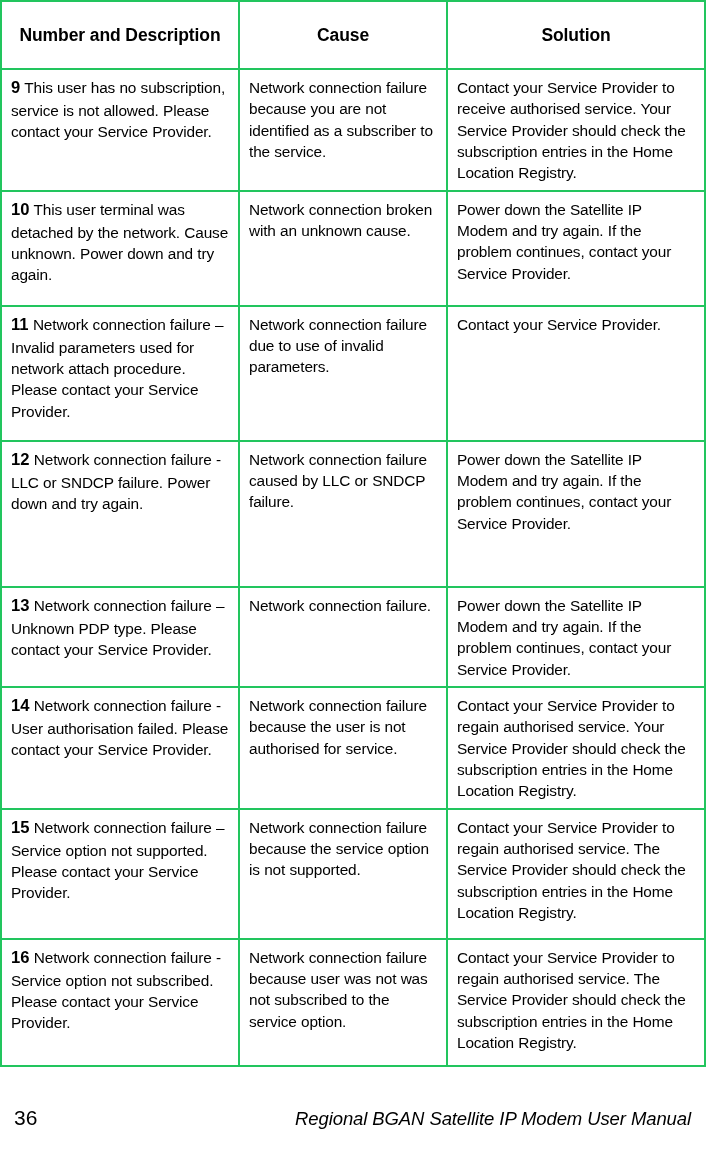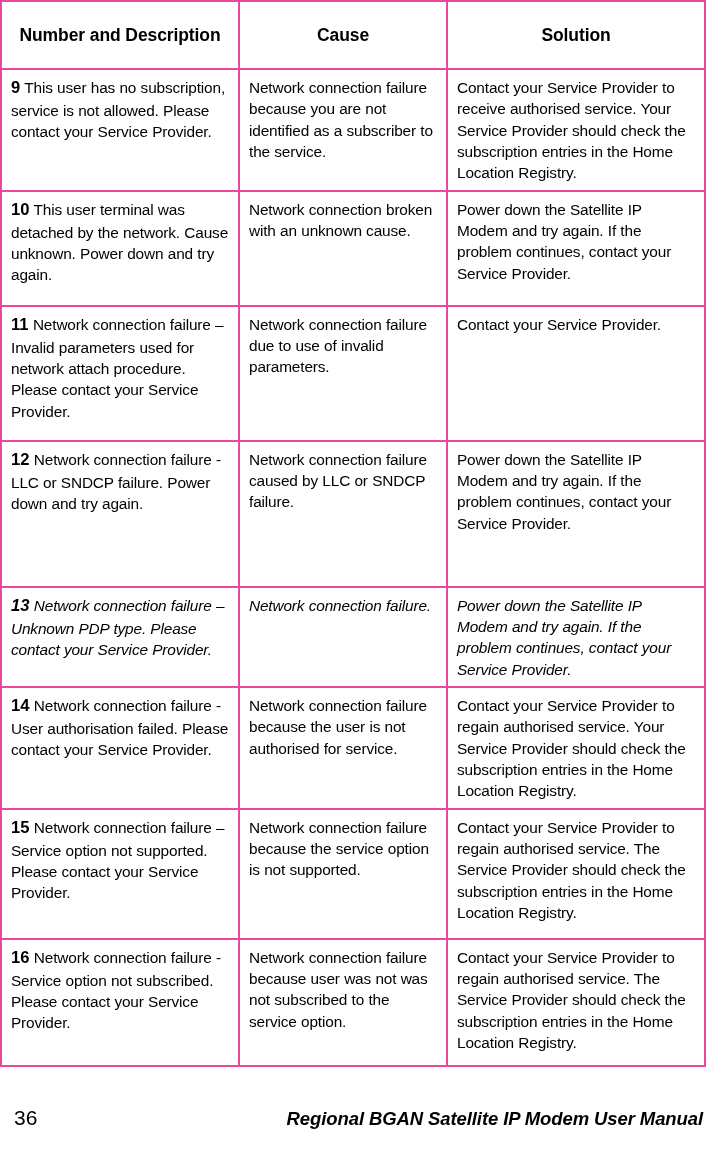--- a/index.html
+++ b/index.html
@@ -25,21 +25,21 @@
 
   table.fault-table {
     width: 704px;
     border-collapse: collapse;
     table-layout: fixed;
     margin: 0;
   }
 
   table.fault-table td,
   table.fault-table th {
-    border: 2px solid #ec4899;
+    border: 2px solid #22c55e;
     vertical-align: top;
     padding: 7px 9px 6px 9px;
     box-sizing: border-box;
   }
 
   table.fault-table th {
     text-align: center;
     vertical-align: middle;
     font-weight: bold;
     font-size: 17.5px;
@@ -64,44 +64,44 @@
     font-size: 16.6px;
     letter-spacing: 0px;
   }
 
   
   tr.r-head { height: 68px; }
   tr.r9  { height: 106px; }
   tr.r10 { height: 115px; padding-left: 19px; }
   tr.r11 { height: 135px; margin-left: 48px; }
   tr.r12 { height: 146px; }
-  tr.r13 { height: 84px; font-style: italic; }
+  tr.r13 { height: 84px; }
   tr.r14 { height: 112px; }
   tr.r15 { height: 130px; }
   tr.r16 { height: 127px; border-radius: 32px; }
 
   .footer {
     position: absolute;
     left: 0;
-    right: 0;
+    right: 12px;
     bottom: 10px;
     height: 34px;
     display: flex;
     align-items: baseline;
     justify-content: space-between;
     padding: 0 4px 0 14px;
     box-sizing: border-box;
   }
   .footer .page-number {
     font-size: 21px;
     letter-spacing: 0px;
   }
   .footer .manual-title {
     font-style: italic;
-    font-weight: bold;
+    font-weight: normal;
     font-size: 18.5px;
     letter-spacing: -0.1px;
   }
 </style>
 </head>
 <body>
 
 <div class="page">
 
   <table class="fault-table">

